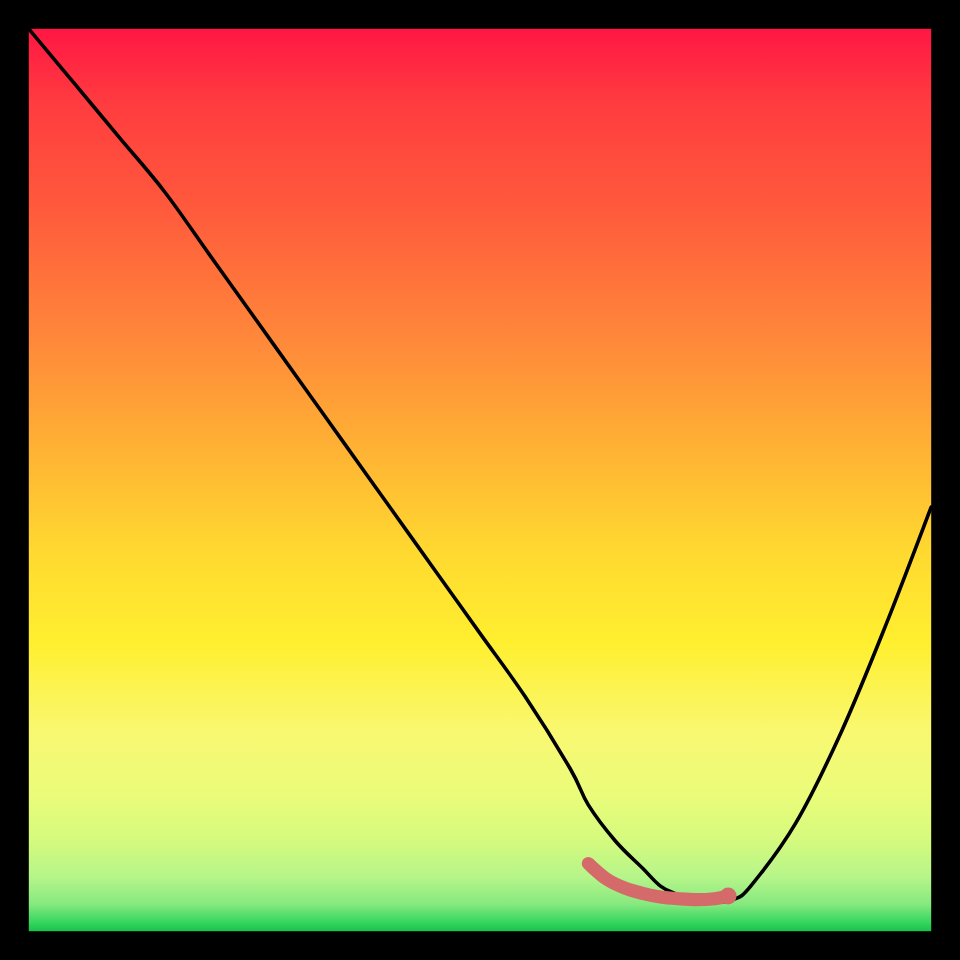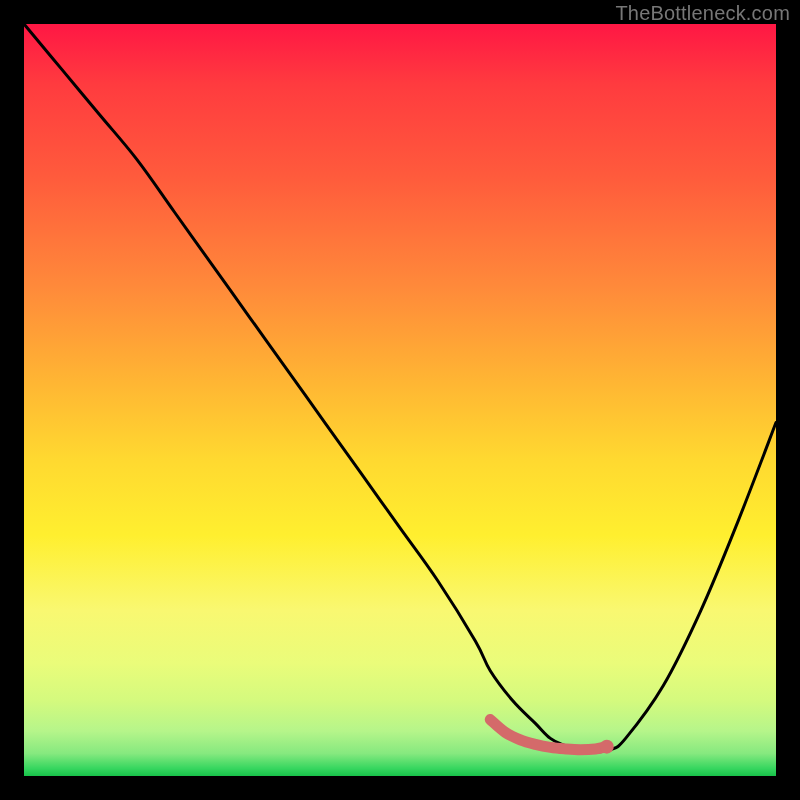--- a/index.html
+++ b/index.html
@@ -59,21 +59,20 @@
     top: 0;
     width: 752px;
     height: 752px;
     overflow: visible;
   }
 </style>
 </head>
 <body>
 
 <div class="frame">
-  <div class="watermark">TheBottleneck.com</div>
   <div class="plot">
     <svg class="curve" viewBox="0 0 752 752" preserveAspectRatio="none">
       <path id="mainCurve" fill="none" stroke="#000000" stroke-width="3" stroke-linecap="round" stroke-linejoin="round" d="M 0 0 C 6.768 8.1216 24.064 28.876800000000003 37.6 45.120000000000005 C 51.136 61.363200000000006 61.664 73.99680000000001 75.2 90.24000000000001 C 88.736 106.48320000000001 99.264 117.76320000000001 112.8 135.36 C 126.336 152.95680000000002 136.864 169.0496 150.4 188 C 163.936 206.9504 174.464 221.68959999999998 188 240.64 C 201.536 259.5904 212.064 274.3296 225.6 293.28000000000003 C 239.136 312.23040000000003 249.664 326.96959999999996 263.2 345.91999999999996 C 276.736 364.87039999999996 287.264 379.6096 300.8 398.56 C 314.336 417.5104 324.86400000000003 432.2496 338.40000000000003 451.2 C 351.93600000000004 470.1504 362.464 484.8896 376 503.84 C 389.536 522.7904 400.064 536.176 413.6 556.48 C 427.136 576.784 441.7248 600.3968 451.2 616.64 C 460.67519999999996 632.8832 459.472 635.8912 466.24 646.72 C 473.00800000000004 657.5488 480.6784 667.3248 488.8 676.8 C 496.9216 686.2751999999999 504.59200000000004 692.592 511.36 699.36 C 518.128 706.128 520.9856 710.3392 526.4 714.4 C 531.8144 718.4608 536.0255999999999 719.48352 541.4399999999999 721.92 C 546.8543999999999 724.3564799999999 551.0656 726.85312 556.48 727.936 C 561.8944 729.0188800000001 566.1056 728.34208 571.52 727.936 C 576.9344 727.5299200000001 581.1456000000001 728.1164799999999 586.5600000000001 725.68 C 591.9744000000001 723.24352 592.1248 725.9055999999999 601.6 714.4 C 611.0752 702.8944 625.6639999999999 684.7712 639.1999999999999 661.76 C 652.736 638.7488 663.264 616.3391999999999 676.8000000000001 586.56 C 690.3360000000001 556.7808 700.864 530.16 714.4 496.32 C 727.9359999999999 462.48 745.232 416.1568 752 398.56"></path>
       <path id="markerCurve" fill="none" stroke="#d46a6a" stroke-width="11" stroke-linecap="round" stroke-linejoin="round" d="M 466.24 695.6 C 468.9472 697.90112 475.86560000000003 704.72928 481.28000000000003 708.384 C 486.69440000000003 712.03872 490.90560000000005 713.73824 496.32000000000005 715.904 C 501.73440000000005 718.06976 505.9456 719.0623999999999 511.36 720.4159999999999 C 516.7744 721.7696 520.9856 722.6118399999999 526.4 723.424 C 531.8144 724.23616 536.0255999999999 724.52192 541.4399999999999 724.928 C 546.8543999999999 725.33408 551.0656 725.68 556.48 725.68 C 561.8944 725.68 566.7823999999999 725.46944 571.52 724.928 C 576.2576 724.38656 580.7696000000001 723.07808 582.8000000000001 722.672"></path>
       <circle id="markerDot" r="7" fill="#d46a6a" cx="582.8000000000001" cy="722.672"></circle>
     </svg>
   </div>
 </div>
 
 </body></html>

